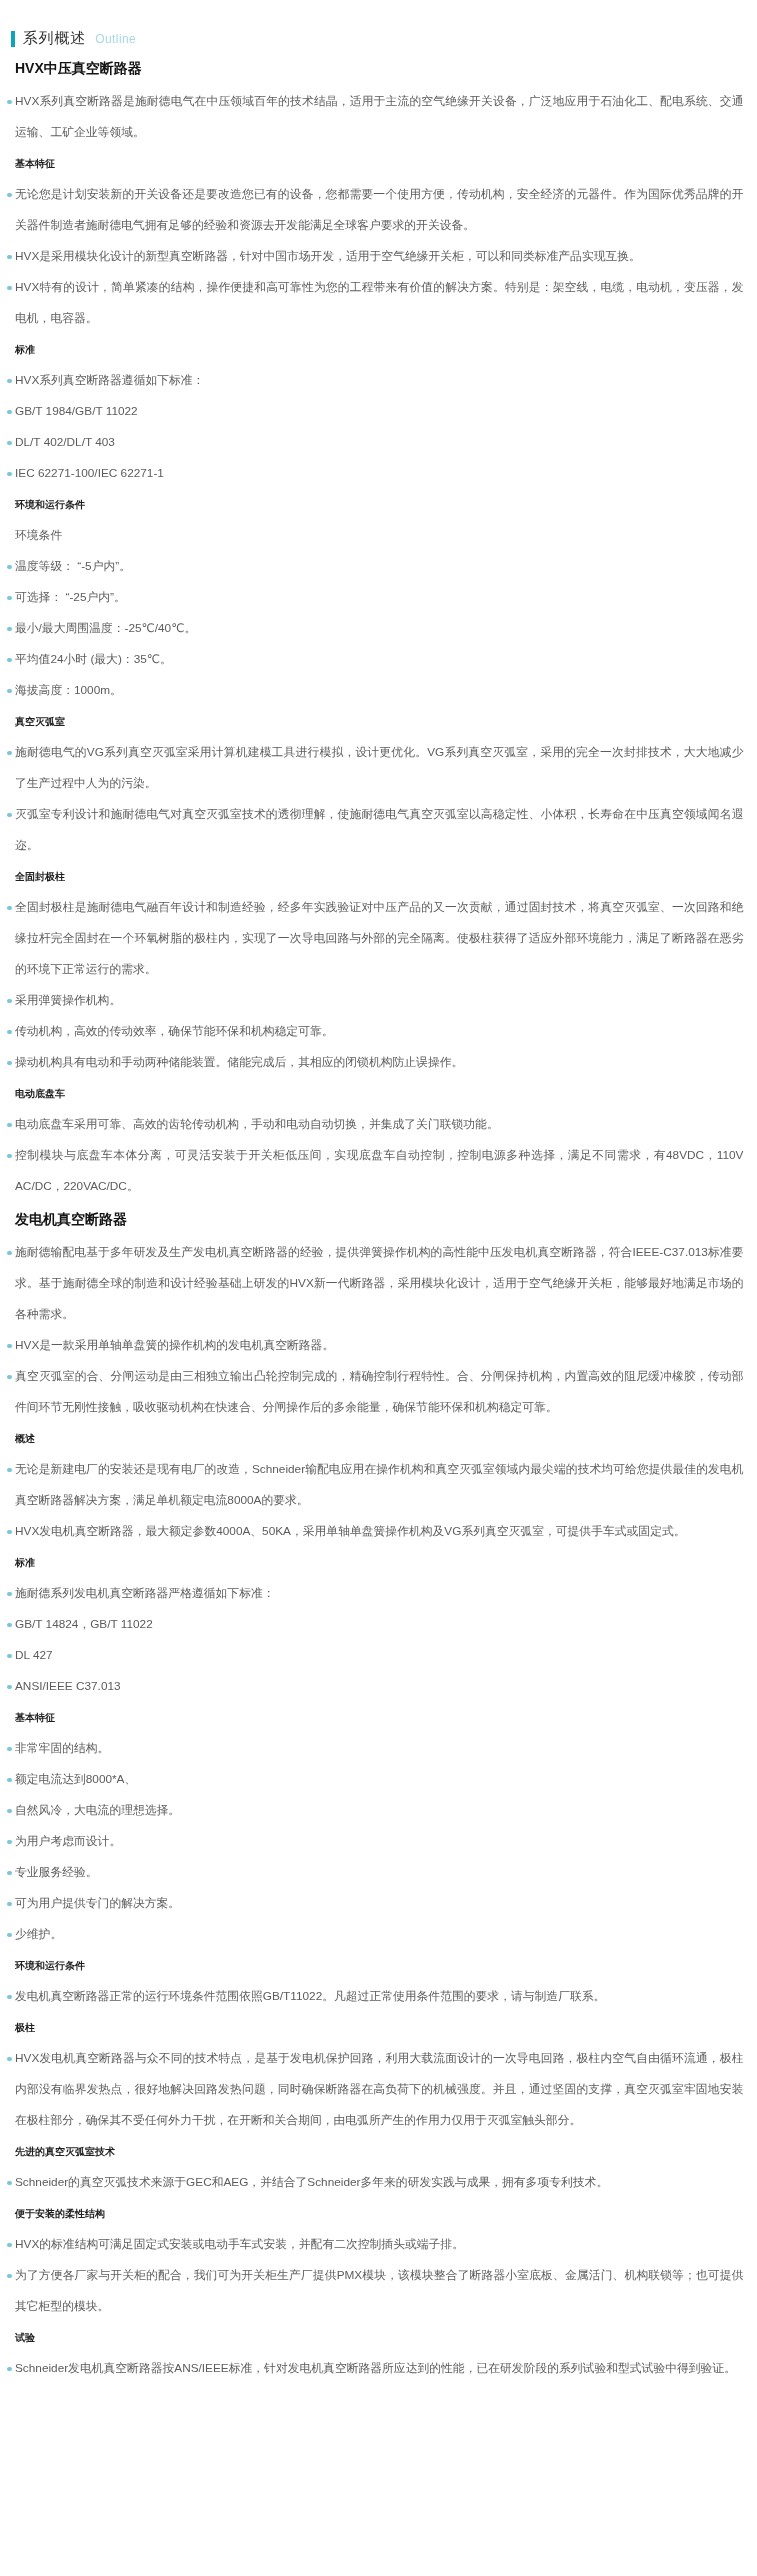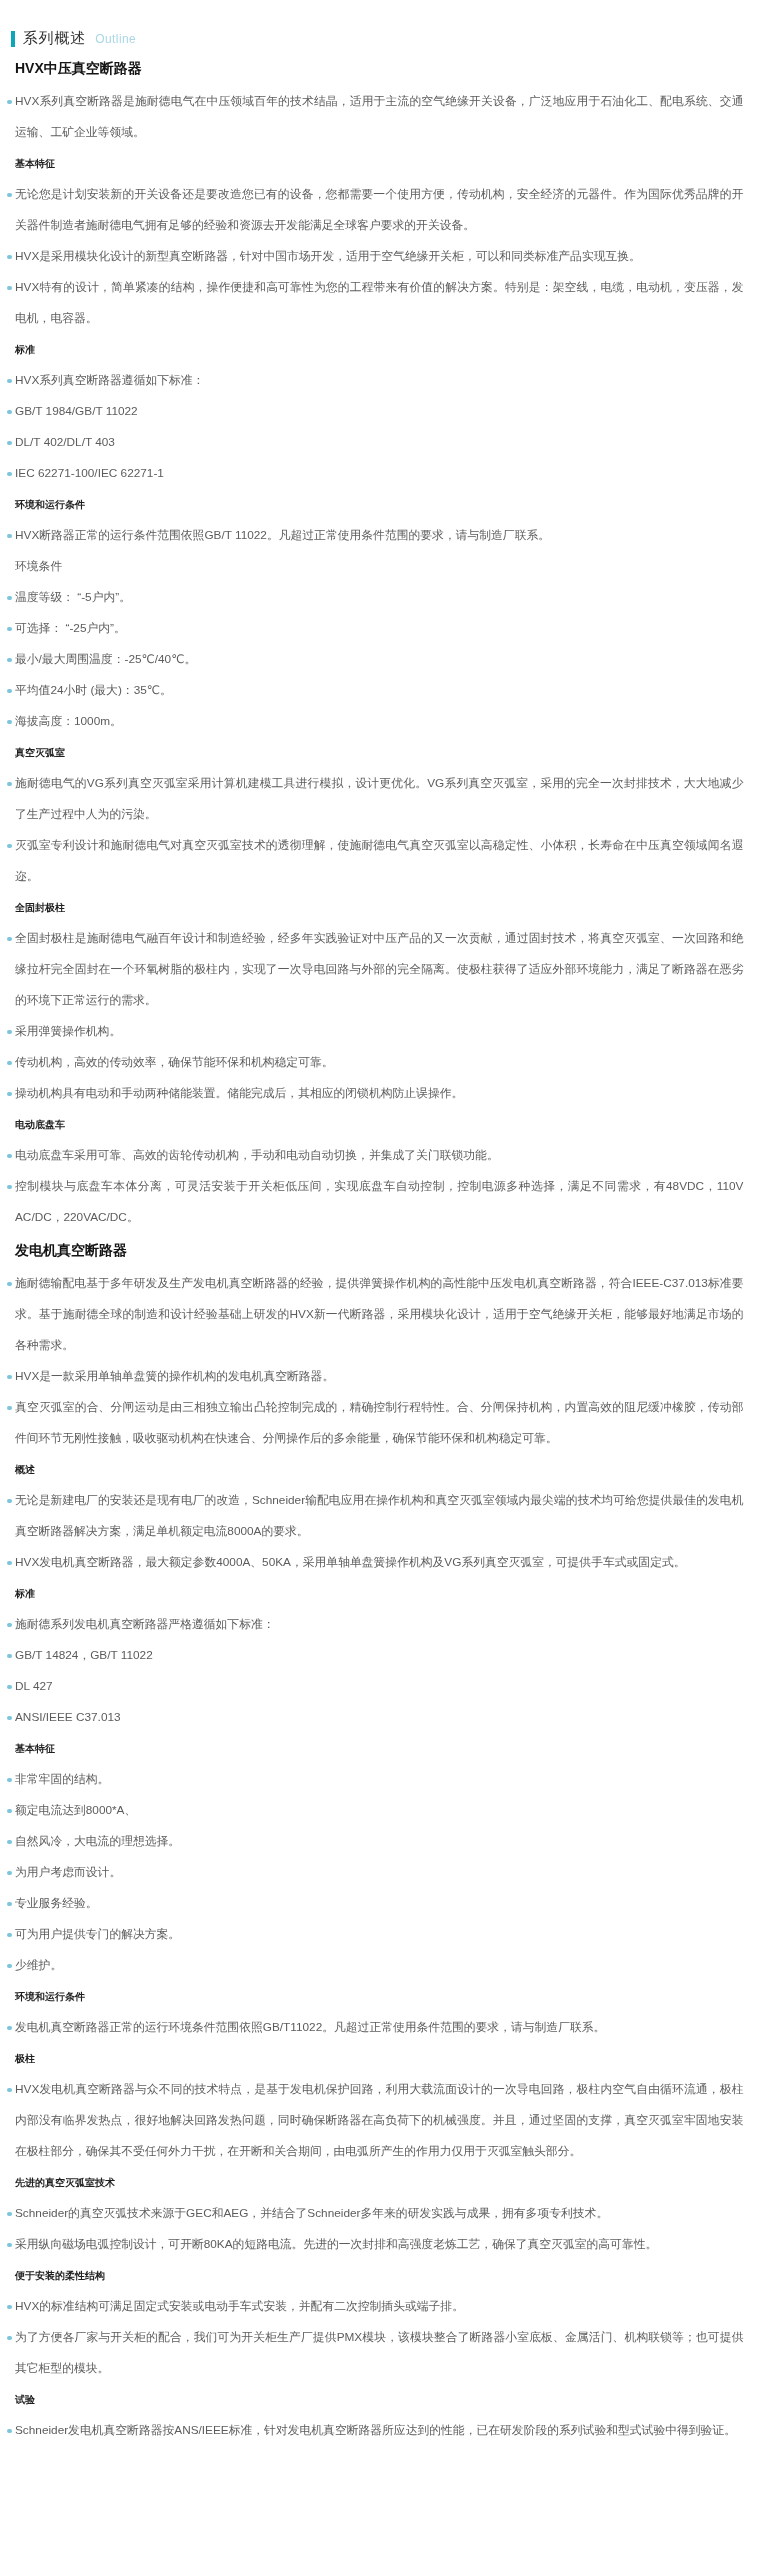--- a/index.html
+++ b/index.html
@@ -90,21 +90,20 @@
       <div class="block h3">基本特征</div>
       <div class="block bullet"><span class="dot"></span><span>无论您是计划安装新的开关设备还是要改造您已有的设备，您都需要一个使用方便，传动机构，安全经济的元器件。作为国际优秀品牌的开关器件制造者施耐德电气拥有足够的经验和资源去开发能满足全球客户要求的开关设备。</span></div>
       <div class="block bullet"><span class="dot"></span><span>HVX是采用模块化设计的新型真空断路器，针对中国市场开发，适用于空气绝缘开关柜，可以和同类标准产品实现互换。</span></div>
       <div class="block bullet"><span class="dot"></span><span>HVX特有的设计，简单紧凑的结构，操作便捷和高可靠性为您的工程带来有价值的解决方案。特别是：架空线，电缆，电动机，变压器，发电机，电容器。</span></div>
       <div class="block h3">标准</div>
       <div class="block bullet"><span class="dot"></span><span>HVX系列真空断路器遵循如下标准：</span></div>
       <div class="block bullet"><span class="dot"></span><span>GB/T 1984/GB/T 11022</span></div>
       <div class="block bullet"><span class="dot"></span><span>DL/T 402/DL/T 403</span></div>
       <div class="block bullet"><span class="dot"></span><span>IEC 62271-100/IEC 62271-1</span></div>
       <div class="block h3">环境和运行条件</div>
-      <div class="block bullet"><span class="dot"></span><span>HVX断路器正常的运行条件范围依照GB/T 11022。凡超过正常使用条件范围的要求，请与制造厂联系。</span></div>
       <div class="block plain">环境条件</div>
       <div class="block bullet"><span class="dot"></span><span>温度等级： “-5户内”。</span></div>
       <div class="block bullet"><span class="dot"></span><span>可选择： “-25户内”。</span></div>
       <div class="block bullet"><span class="dot"></span><span>最小/最大周围温度：-25℃/40℃。</span></div>
       <div class="block bullet"><span class="dot"></span><span>平均值24小时 (最大)：35℃。</span></div>
       <div class="block bullet"><span class="dot"></span><span>海拔高度：1000m。</span></div>
       <div class="block h3">真空灭弧室</div>
       <div class="block bullet"><span class="dot"></span><span>施耐德电气的VG系列真空灭弧室采用计算机建模工具进行模拟，设计更优化。VG系列真空灭弧室，采用的完全一次封排技术，大大地减少了生产过程中人为的污染。</span></div>
       <div class="block bullet"><span class="dot"></span><span>灭弧室专利设计和施耐德电气对真空灭弧室技术的透彻理解，使施耐德电气真空灭弧室以高稳定性、小体积，长寿命在中压真空领域闻名遐迩。</span></div>
       <div class="block h3">全固封极柱</div>
@@ -134,21 +133,20 @@
       <div class="block bullet"><span class="dot"></span><span>为用户考虑而设计。</span></div>
       <div class="block bullet"><span class="dot"></span><span>专业服务经验。</span></div>
       <div class="block bullet"><span class="dot"></span><span>可为用户提供专门的解决方案。</span></div>
       <div class="block bullet"><span class="dot"></span><span>少维护。</span></div>
       <div class="block h3">环境和运行条件</div>
       <div class="block bullet"><span class="dot"></span><span>发电机真空断路器正常的运行环境条件范围依照GB/T11022。凡超过正常使用条件范围的要求，请与制造厂联系。</span></div>
       <div class="block h3">极柱</div>
       <div class="block bullet"><span class="dot"></span><span>HVX发电机真空断路器与众不同的技术特点，是基于发电机保护回路，利用大载流面设计的一次导电回路，极柱内空气自由循环流通，极柱内部没有临界发热点，很好地解决回路发热问题，同时确保断路器在高负荷下的机械强度。并且，通过坚固的支撑，真空灭弧室牢固地安装在极柱部分，确保其不受任何外力干扰，在开断和关合期间，由电弧所产生的作用力仅用于灭弧室触头部分。</span></div>
       <div class="block h3">先进的真空灭弧室技术</div>
       <div class="block bullet"><span class="dot"></span><span>Schneider的真空灭弧技术来源于GEC和AEG，并结合了Schneider多年来的研发实践与成果，拥有多项专利技术。</span></div>
-      <div class="block bullet"><span class="dot"></span><span>采用纵向磁场电弧控制设计，可开断80KA的短路电流。先进的一次封排和高强度老炼工艺，确保了真空灭弧室的高可靠性。</span></div>
       <div class="block h3">便于安装的柔性结构</div>
       <div class="block bullet"><span class="dot"></span><span>HVX的标准结构可满足固定式安装或电动手车式安装，并配有二次控制插头或端子排。</span></div>
       <div class="block bullet"><span class="dot"></span><span>为了方便各厂家与开关柜的配合，我们可为开关柜生产厂提供PMX模块，该模块整合了断路器小室底板、金属活门、机构联锁等；也可提供其它柜型的模块。</span></div>
       <div class="block h3">试验</div>
       <div class="block bullet"><span class="dot"></span><span>Schneider发电机真空断路器按ANS/IEEE标准，针对发电机真空断路器所应达到的性能，已在研发阶段的系列试验和型式试验中得到验证。</span></div>
     </div>
 </div>
 
 
 </body></html>

